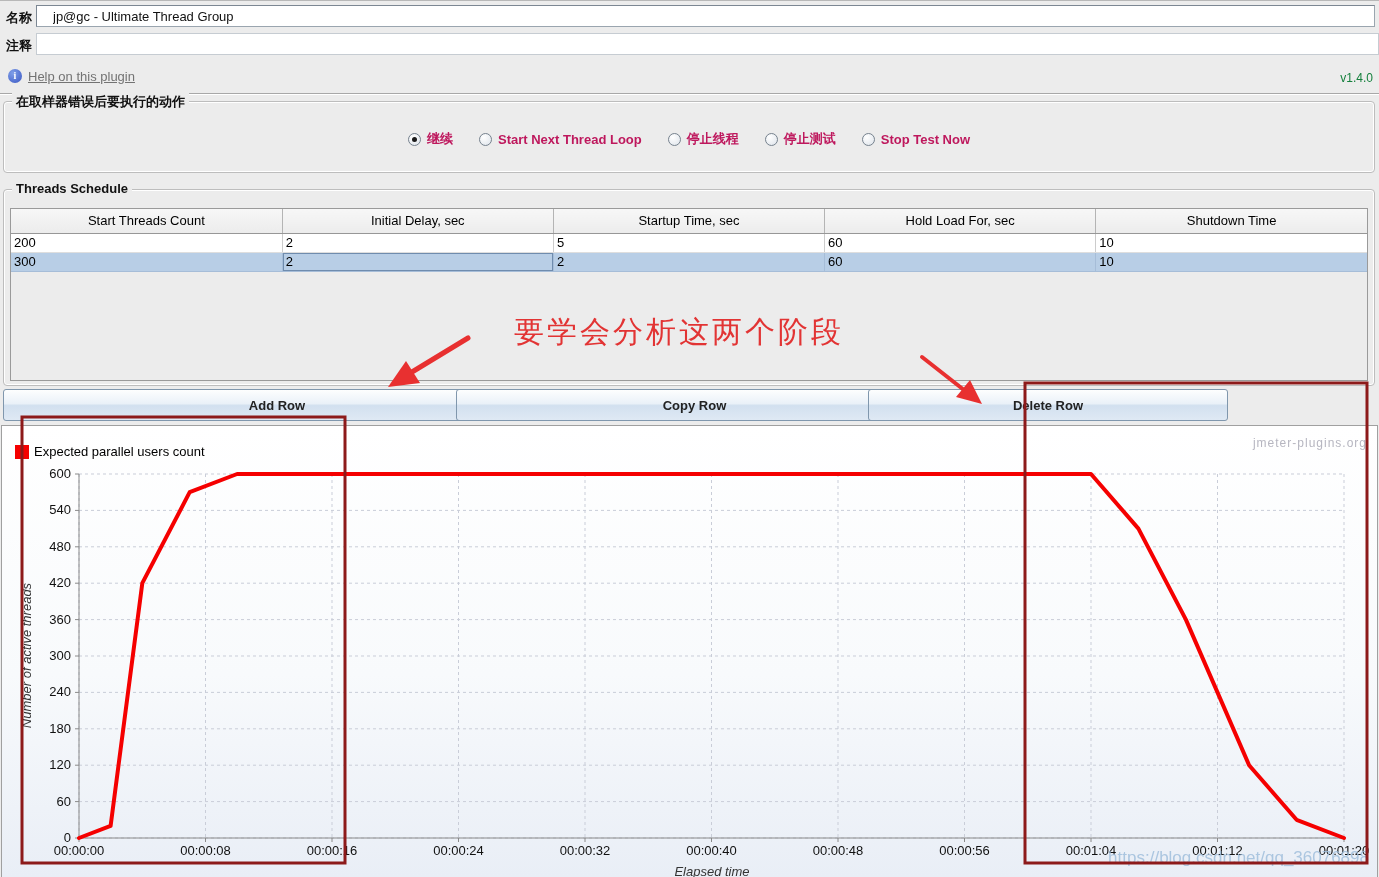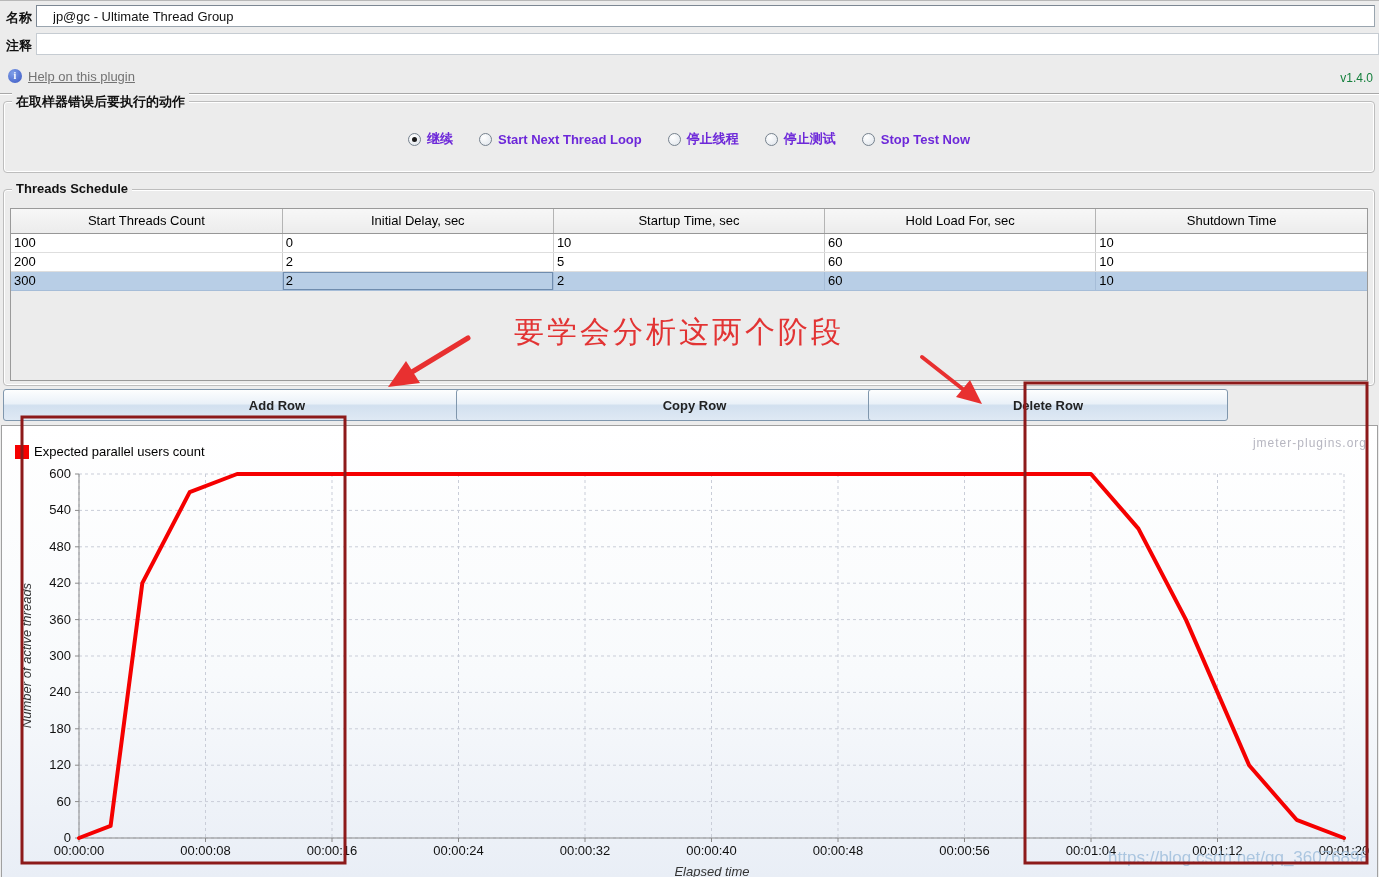--- a/index.html
+++ b/index.html
@@ -56,21 +56,21 @@
   .radio-circle {
     width:13px; height:13px; border-radius:50%;
     border:1px solid #76828e;
     background:radial-gradient(circle at 35% 30%, #ffffff, #dde3ea);
     position:relative; flex:none;
   }
   .radio-circle.selected::after {
     content:""; position:absolute; left:3px; top:3px; width:5px; height:5px;
     border-radius:50%; background:#1a1a1a;
   }
-  .radio-label { font-weight:bold; color:#6d28d9; }
+  .radio-label { font-weight:bold; color:#be185d; }
 
   
   .table-wrap { position:absolute; left:6px; right:6px; top:18px; bottom:4px;
     border:1px solid #9a9a9a; background:#ececec; overflow:hidden; }
   table { width:100%; border-collapse:collapse; table-layout:fixed; }
   th {
     height:24px; font-weight:normal; text-align:center;
     background:linear-gradient(#f7f7f7,#ececec);
     border-right:1px solid #b4b4b4; border-bottom:1px solid #979797; color:#000;
   }
@@ -169,27 +169,20 @@
       <thead>
           <tr id="schedule-head">
             <th>Start Threads Count</th>
             <th>Initial Delay, sec</th>
             <th>Startup Time, sec</th>
             <th>Hold Load For, sec</th>
             <th>Shutdown Time</th>
           </tr>
         </thead>
       <tbody id="schedule-body">
-          <tr>
-            <td>100</td>
-            <td>0</td>
-            <td>10</td>
-            <td>60</td>
-            <td>10</td>
-          </tr>
           <tr>
             <td>200</td>
             <td>2</td>
             <td>5</td>
             <td>60</td>
             <td>10</td>
           </tr>
           <tr class="selected">
             <td>300</td>
             <td class="focused">2</td>

